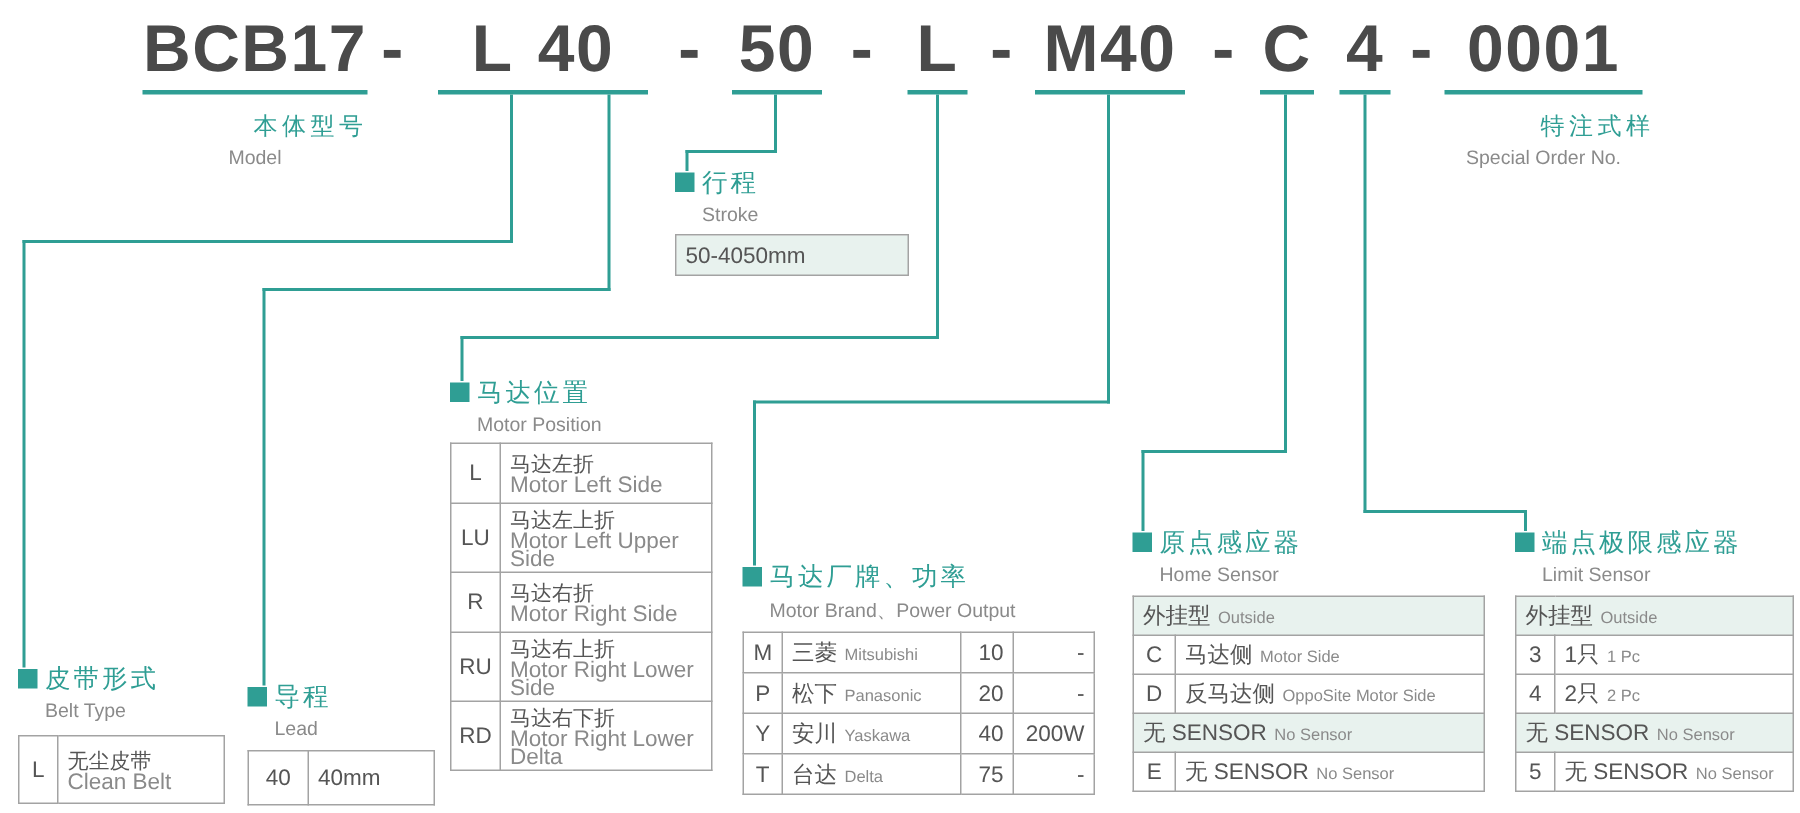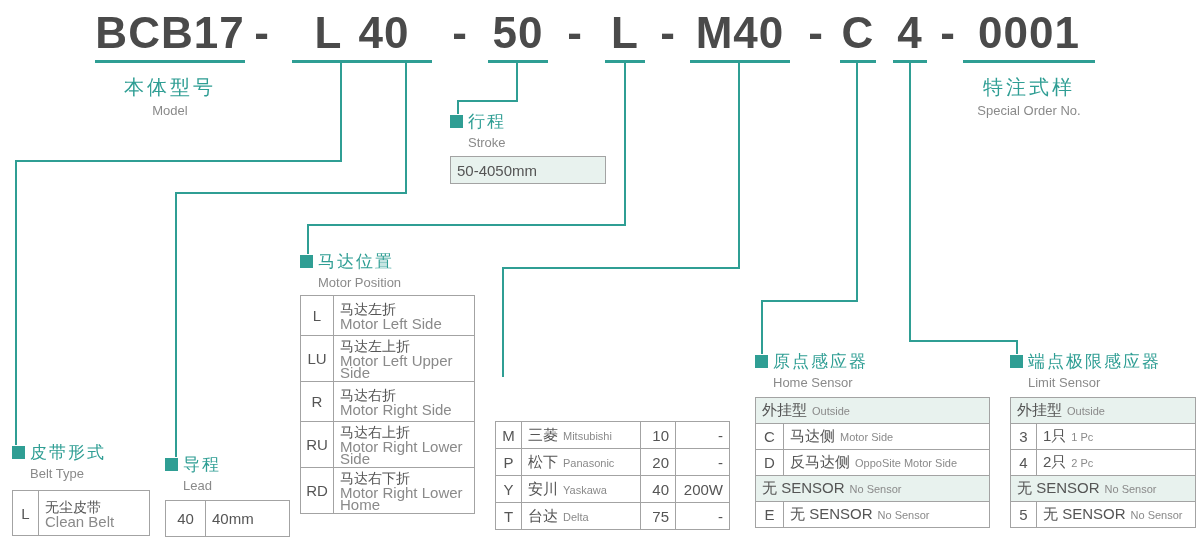--- a/index.html
+++ b/index.html
@@ -11,21 +11,21 @@
   .seg{position:absolute;top:6px;height:57px;line-height:54px;text-align:center;
        font-size:44px;font-weight:700;color:var(--ink);letter-spacing:1px;white-space:nowrap;}
   .seg.u{border-bottom:3px solid var(--teal);}
   .seg .sp{display:inline-block;width:16px;}
 
   
   .ln{position:absolute;background:var(--teal);}
 
   
   .toplabel{position:absolute;text-align:center;}
-  .toplabel .zh{font-size:20px;color:var(--teal);letter-spacing:3px;display:block;}
+  .toplabel .zh{font-size:16px;color:var(--teal);letter-spacing:3px;display:block;text-align:right;}
   .toplabel .en{font-size:13px;color:var(--muted);display:block;margin-top:2px;}
 
   
   .btitle{position:absolute;white-space:nowrap;}
   .bullet{display:inline-block;width:13px;height:13px;background:var(--teal);margin-right:5px;vertical-align:-1px;}
   .tzh{font-size:17px;color:var(--teal);letter-spacing:2px;}
   .ten{font-size:13px;color:var(--muted);margin-left:18px;margin-top:2px;}
 
   
   .tbl{position:absolute;border-collapse:collapse;table-layout:fixed;background:#fff;}
@@ -182,26 +182,30 @@
       <td class="code">RU</td>
       <td>
             <div class="dzh">马达右上折</div>
             <div class="den">Motor Right Lower Side</div>
           </td>
     </tr>
     <tr>
       <td class="code">RD</td>
       <td>
             <div class="dzh">马达右下折</div>
-            <div class="den">Motor Right Lower Home</div>
-          </td>
-    </tr>
-  </tbody>
-    </table>
-
+            <div class="den">Motor Right Lower Delta</div>
+          </td>
+    </tr>
+  </tbody>
+    </table>
+
+  <div class="btitle" style="left:495px;top:373px">
+    <span class="bullet"></span><span class="tzh">马达厂牌、功率</span>
+    <div class="ten">Motor Brand、Power Output</div>
+  </div>
   <table class="tbl t-mb" style="left:495px;top:421px;width:235px">
     <colgroup>
         <col style="width:26px">
         <col style="width:119px">
         <col style="width:35px">
         <col>
       </colgroup>
     <tbody>
         <tr>
       <td class="code">M</td>

